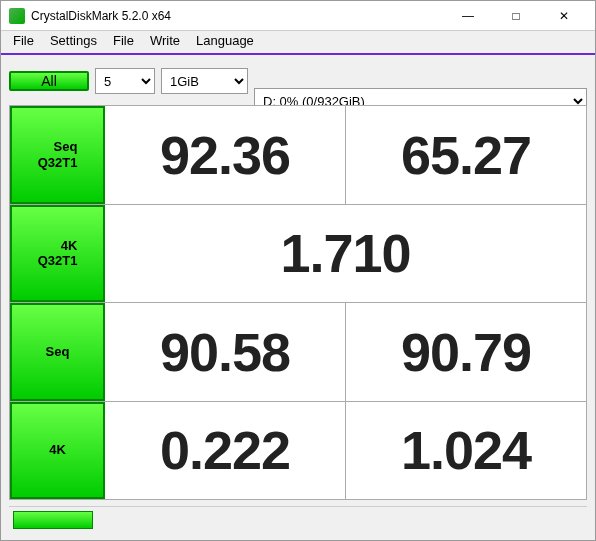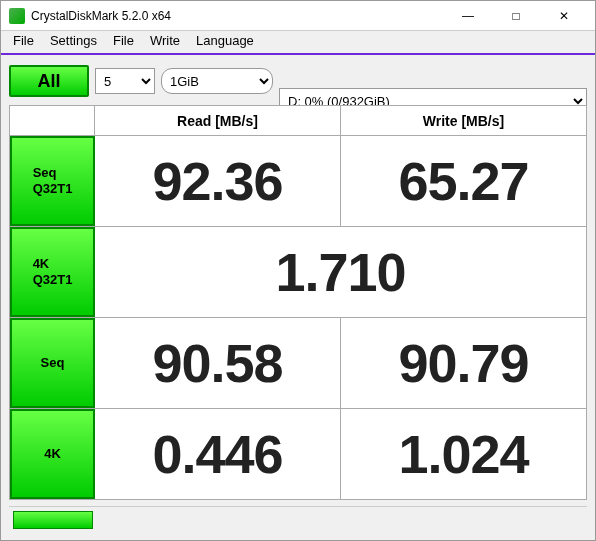--- a/index.html
+++ b/index.html
@@ -90,40 +90,40 @@
     .controls-row {
       display: flex;
       align-items: center;
       gap: 6px;
       height: 36px;
     }
     .all-btn {
       background: linear-gradient(to bottom, #66ff44, #00cc00);
       border: 2px solid #008800;
       color: #000;
-      font-size: 18px;
-      font-weight: bold;
+      font-size: 14px;
+      font-weight: normal;
       width: 80px;
-      height: 32px;
+      height: 20px;
       cursor: pointer;
       display: flex;
       align-items: center;
       justify-content: center;
       border-radius: 2px;
     }
     .select-box {
       height: 26px;
       background: #fff;
       border: 1px solid #999;
       font-size: 13px;
       padding: 0 4px;
       cursor: pointer;
     }
     .select-box.count { width: 60px; }
-    .select-box.size { width: 112px; border-radius: 11px; }
+    .select-box.size { width: 87px; }
     .select-box.drive { flex: 1; margin-top: 40px; }
 
     
     .bench-table {
       flex: 1;
       display: flex;
       flex-direction: column;
       border: 1px solid #aaa;
       background: #fff;
     }
@@ -152,31 +152,31 @@
     }
 
     .bench-row {
       display: flex;
       flex: 1;
       border-bottom: 1px solid #aaa;
     }
     .bench-row:last-child { border-bottom: none; }
 
     .row-label {
-      width: 85px;
+      width: 95px;
       border-right: 1px solid #aaa;
       display: flex;
       align-items: center;
       justify-content: center;
       background: linear-gradient(to bottom, #66ff44, #00cc00);
       border: 2px solid #008800;
       font-size: 13px;
       font-weight: bold;
       color: #000;
-      text-align: left;
+      text-align: right;
       line-height: 1.2;
     }
 
     .row-read,
     .row-write {
       flex: 1;
       display: flex;
       align-items: center;
       justify-content: center;
       font-size: 54px;
@@ -246,46 +246,41 @@
         <option>16GiB</option>
         <option>32GiB</option>
       </select>
       <select class="select-box drive">
         <option>D: 0% (0/932GiB)</option>
       </select>
     </div>
 
     <div class="bench-table">
 
-      <div class="bench-header">
-        <div class="label-col"></div>
-        <div class="read-col">Read [MB/s]</div>
-        <div class="write-col">Write [MB/s]</div>
-      </div>
 
       <div class="bench-row">
         <div class="row-label">Seq<br>Q32T1</div>
         <div class="row-read">92.36</div>
         <div class="row-write">65.27</div>
       </div>
 
       <div class="bench-row">
         <div class="row-label">4K<br>Q32T1</div>
         <div class="row-write">1.710</div>
       </div>
 
       <div class="bench-row">
         <div class="row-label">Seq</div>
         <div class="row-read">90.58</div>
         <div class="row-write">90.79</div>
       </div>
 
       <div class="bench-row">
         <div class="row-label">4K</div>
-        <div class="row-read">0.446</div>
+        <div class="row-read">0.222</div>
         <div class="row-write">1.024</div>
       </div>
 
     </div>
 
     <div class="bottom-bar">
       <div class="bottom-green"></div>
     </div>
 
   </div>

